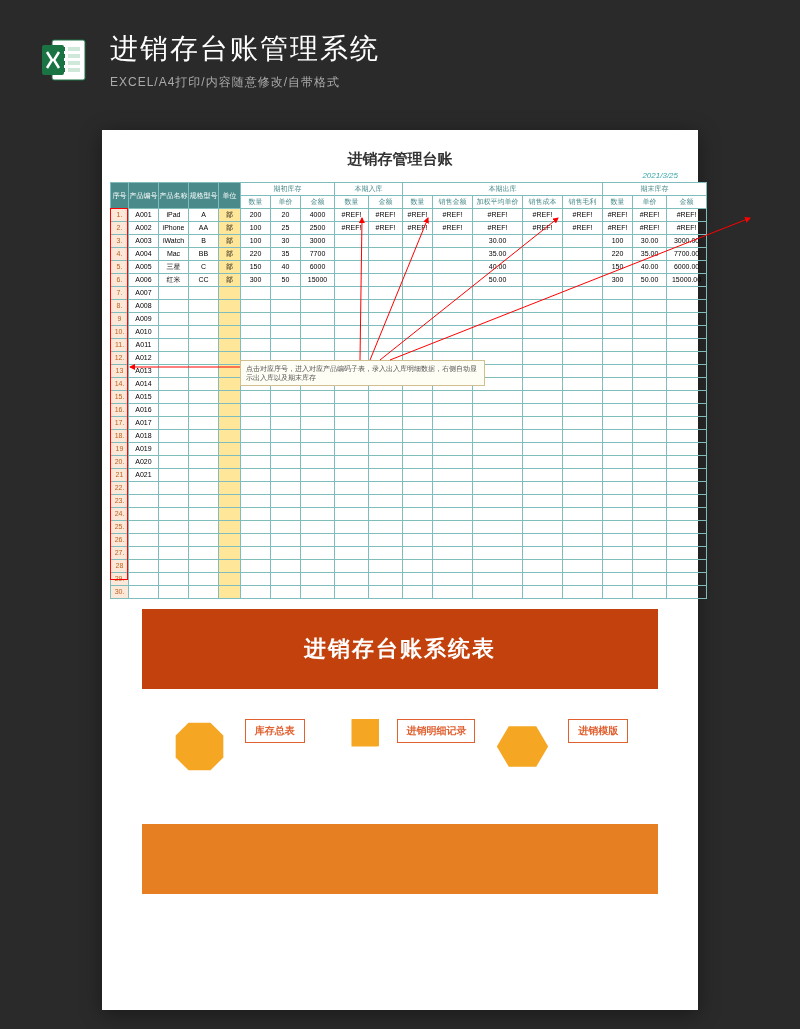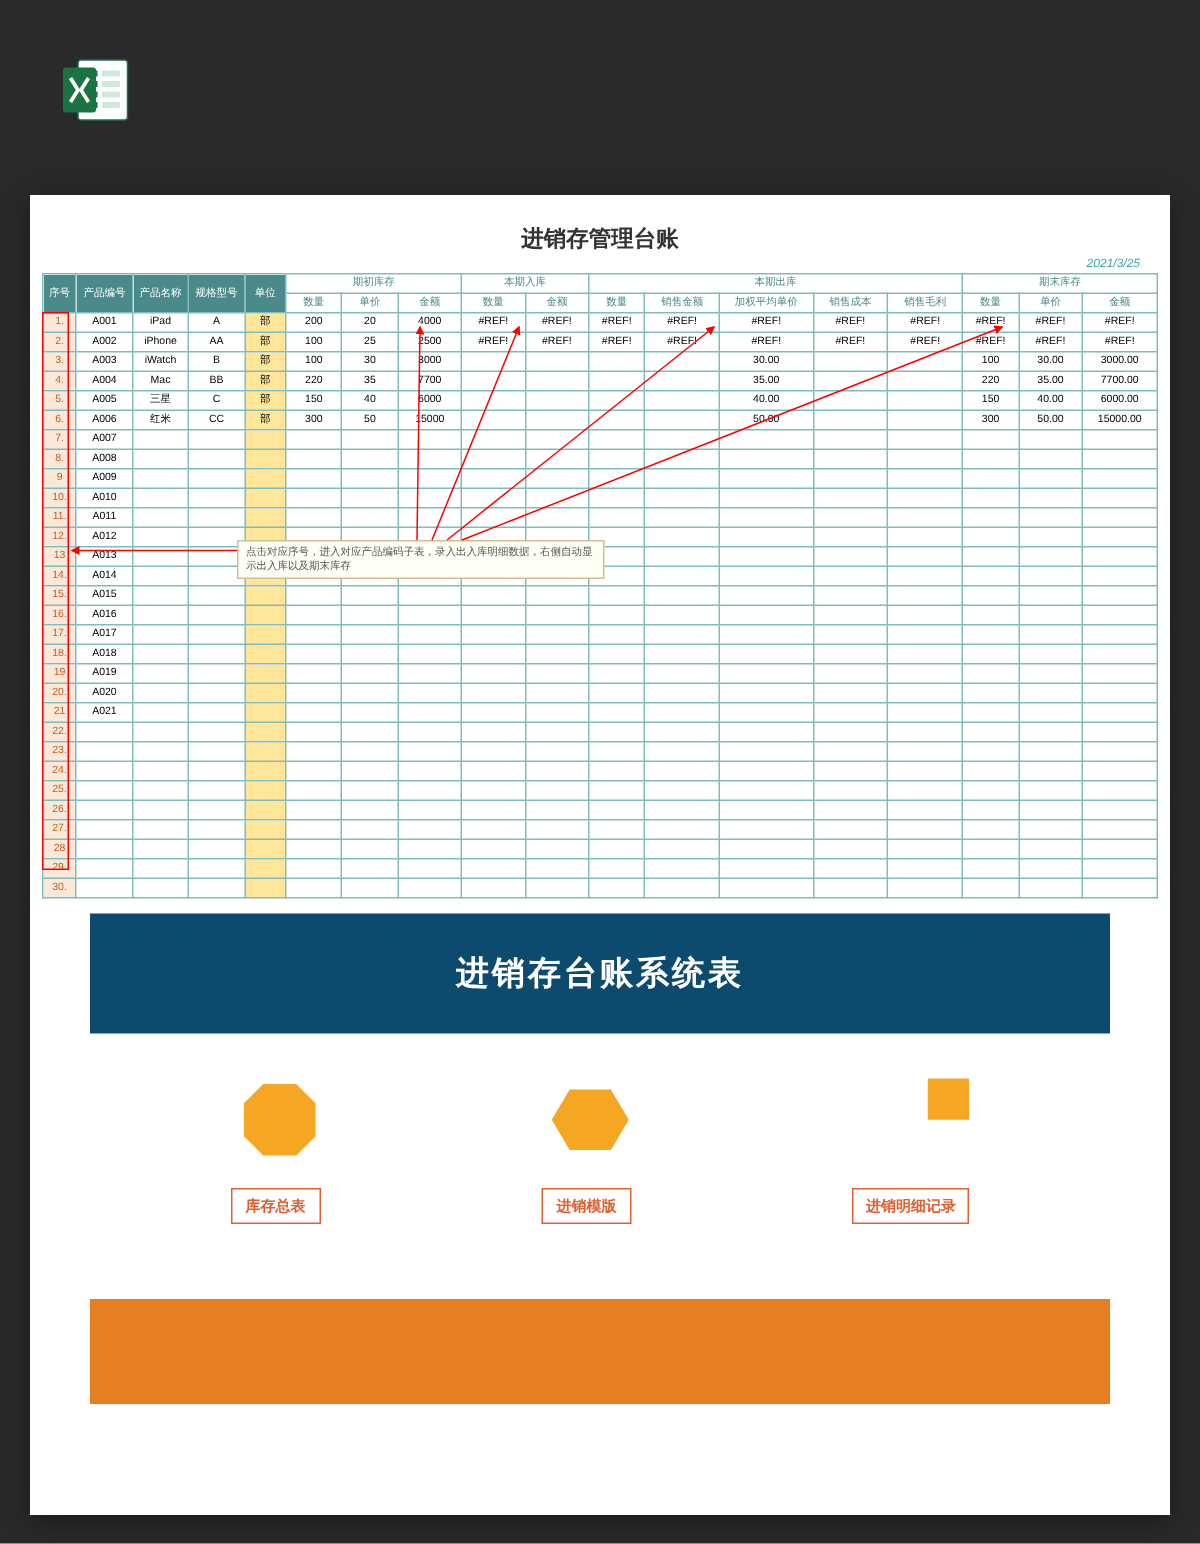--- a/index.html
+++ b/index.html
@@ -2,36 +2,36 @@
 <html><head>
 <meta charset="utf-8">
 <style>
   * { margin: 0; padding: 0; box-sizing: border-box; }
   body { width: 800px; height: 1029px; background: #2a2a2a; font-family: "Microsoft YaHei", Arial, sans-serif; overflow: hidden; }
   .header { height: 120px; background: #2a2a2a; color: #fff; display: flex; align-items: center; padding: 0 40px; }
   .excel-icon { width: 50px; height: 50px; margin-right: 20px; }
   .header-text { flex: 1; }
   .header-title { font-size: 28px; font-weight: 300; letter-spacing: 2px; margin-bottom: 6px; }
   .header-sub { font-size: 12px; color: #aaa; letter-spacing: 1px; }
-  .page { position: relative; width: 760px; margin: 10px auto 0; background: #fff; box-shadow: 0 4px 20px rgba(0,0,0,.4); padding: 20px 0 0; height: 880px; }
+  .page { position: relative; width: 596px; margin: 10px auto 0; background: #fff; box-shadow: 0 4px 20px rgba(0,0,0,.4); padding: 20px 0 0; height: 880px; }
   .sheet-title { text-align: center; font-size: 15px; font-weight: bold; color: #333; margin-bottom: 2px; }
   .date { text-align: right; padding-right: 20px; font-size: 8px; color: #3aa6a6; font-style: italic; }
   .spreadsheet { position: relative; margin: 2px 8px 0; }
   table { border-collapse: collapse; width: 100%; table-layout: fixed; font-size: 7px; }
   th, td { border: 1px solid #7fbcbc; text-align: center; height: 12px; line-height: 12px; overflow: hidden; white-space: nowrap; }
   thead th { background: #4a8a8a; color: #fff; font-weight: bold; height: 14px; }
   thead tr.group th { background: #fff; color: #4a8a8a; height: 12px; font-weight: normal; }
   .row-num { background: #fce8d8; color: #c06020; width: 18px; }
   td.unit { background: #ffe699; }
   .redbox { position: absolute; border: 1px solid red; pointer-events: none; }
   .tooltip { position: absolute; background: #fffef5; border: 1px solid #d0c090; font-size: 7px; color: #555; padding: 3px 5px; width: 245px; line-height: 1.3; }
   svg.arrows { position: absolute; top: 0; left: 0; pointer-events: none; }
-  .orange-banner { margin: 10px 40px 0; background: #0c4a6e; color: #fff; text-align: center; padding: 25px 0; font-size: 22px; font-weight: bold; letter-spacing: 2px; }
+  .orange-banner { margin: 10px 40px 0; background: #c2410c; color: #fff; text-align: center; padding: 25px 0; font-size: 22px; font-weight: bold; letter-spacing: 2px; }
   .shapes-row { display: flex; justify-content: space-around; padding: 30px 60px 10px; }
-  .shape-col { display: flex; flex-direction: column; align-items: flex-end; gap: 18px; }
+  .shape-col { display: flex; flex-direction: row; align-items: flex-start; gap: 18px; }
   .shape { width: 55px; height: 55px; }
   .label-box { border: 1.5px solid #e06030; color: #e06030; font-size: 10px; padding: 4px 8px; background: #fff; font-weight: bold; min-width: 60px; text-align: center; }
   .orange-footer { margin: 40px 40px 0; background: #e67e22; height: 70px; }
 </style>
 </head>
 <body>
 
 <div class="header">
   <svg class="excel-icon" viewBox="0 0 50 50">
     <rect x="12" y="5" width="33" height="40" rx="2" fill="#fff" stroke="#1a7343" stroke-width="1"></rect>
@@ -39,20 +39,24 @@
       <rect x="28" y="12" width="12" height="4" fill="#cfe8da"></rect>
     <rect x="18" y="19" width="7" height="4" fill="#1a7343"></rect>
       <rect x="28" y="19" width="12" height="4" fill="#cfe8da"></rect>
     <rect x="18" y="26" width="7" height="4" fill="#1a7343"></rect>
       <rect x="28" y="26" width="12" height="4" fill="#cfe8da"></rect>
     <rect x="18" y="33" width="7" height="4" fill="#1a7343"></rect>
       <rect x="28" y="33" width="12" height="4" fill="#cfe8da"></rect>
     <rect x="2" y="10" width="22" height="30" rx="2" fill="#1a7343"></rect>
     <path d="M7 17 L12 25 L7 33 M19 17 L14 25 L19 33" stroke="#fff" stroke-width="2.5" fill="none"></path>
   </svg>
+  <div class="header-text">
+    <div class="header-title">进销存台账管理系统</div>
+    <div class="header-sub">EXCEL/A4打印/内容随意修改/自带格式</div>
+  </div>
 </div>
 
 <div class="page">
   <div class="sheet-title">进销存管理台账</div>
   <div class="date">2021/3/25</div>
 
   <div class="spreadsheet">
     <table>
       <colgroup>
         <col style="width:18px">
@@ -729,26 +733,26 @@
 
   <div class="shapes-row">
     <div class="shape-col">
       <svg class="shape" viewBox="0 0 60 60">
           <polygon points="18,4 42,4 56,18 56,42 42,56 18,56 4,42 4,18" fill="#f5a623"></polygon>
         </svg>
       <div class="label-box">库存总表</div>
     </div>
     <div class="shape-col">
       <svg class="shape" viewBox="0 0 60 60">
+          <path d="M30 30 L30 3 A27 27 0 1 1 57 30 Z" fill="#f5a623"></path>
+        </svg>
+      <div class="label-box">进销明细记录</div>
+    </div>
+    <div class="shape-col">
+      <svg class="shape" viewBox="0 0 60 60">
           <polygon points="15,8 45,8 58,30 45,52 15,52 2,30" fill="#f5a623"></polygon>
         </svg>
       <div class="label-box">进销模版</div>
     </div>
-    <div class="shape-col">
-      <svg class="shape" viewBox="0 0 60 60">
-          <path d="M30 30 L30 3 A27 27 0 1 1 57 30 Z" fill="#f5a623"></path>
-        </svg>
-      <div class="label-box">进销明细记录</div>
-    </div>
   </div>
 
   <div class="orange-footer"></div>
 </div>
 
 </body></html>

